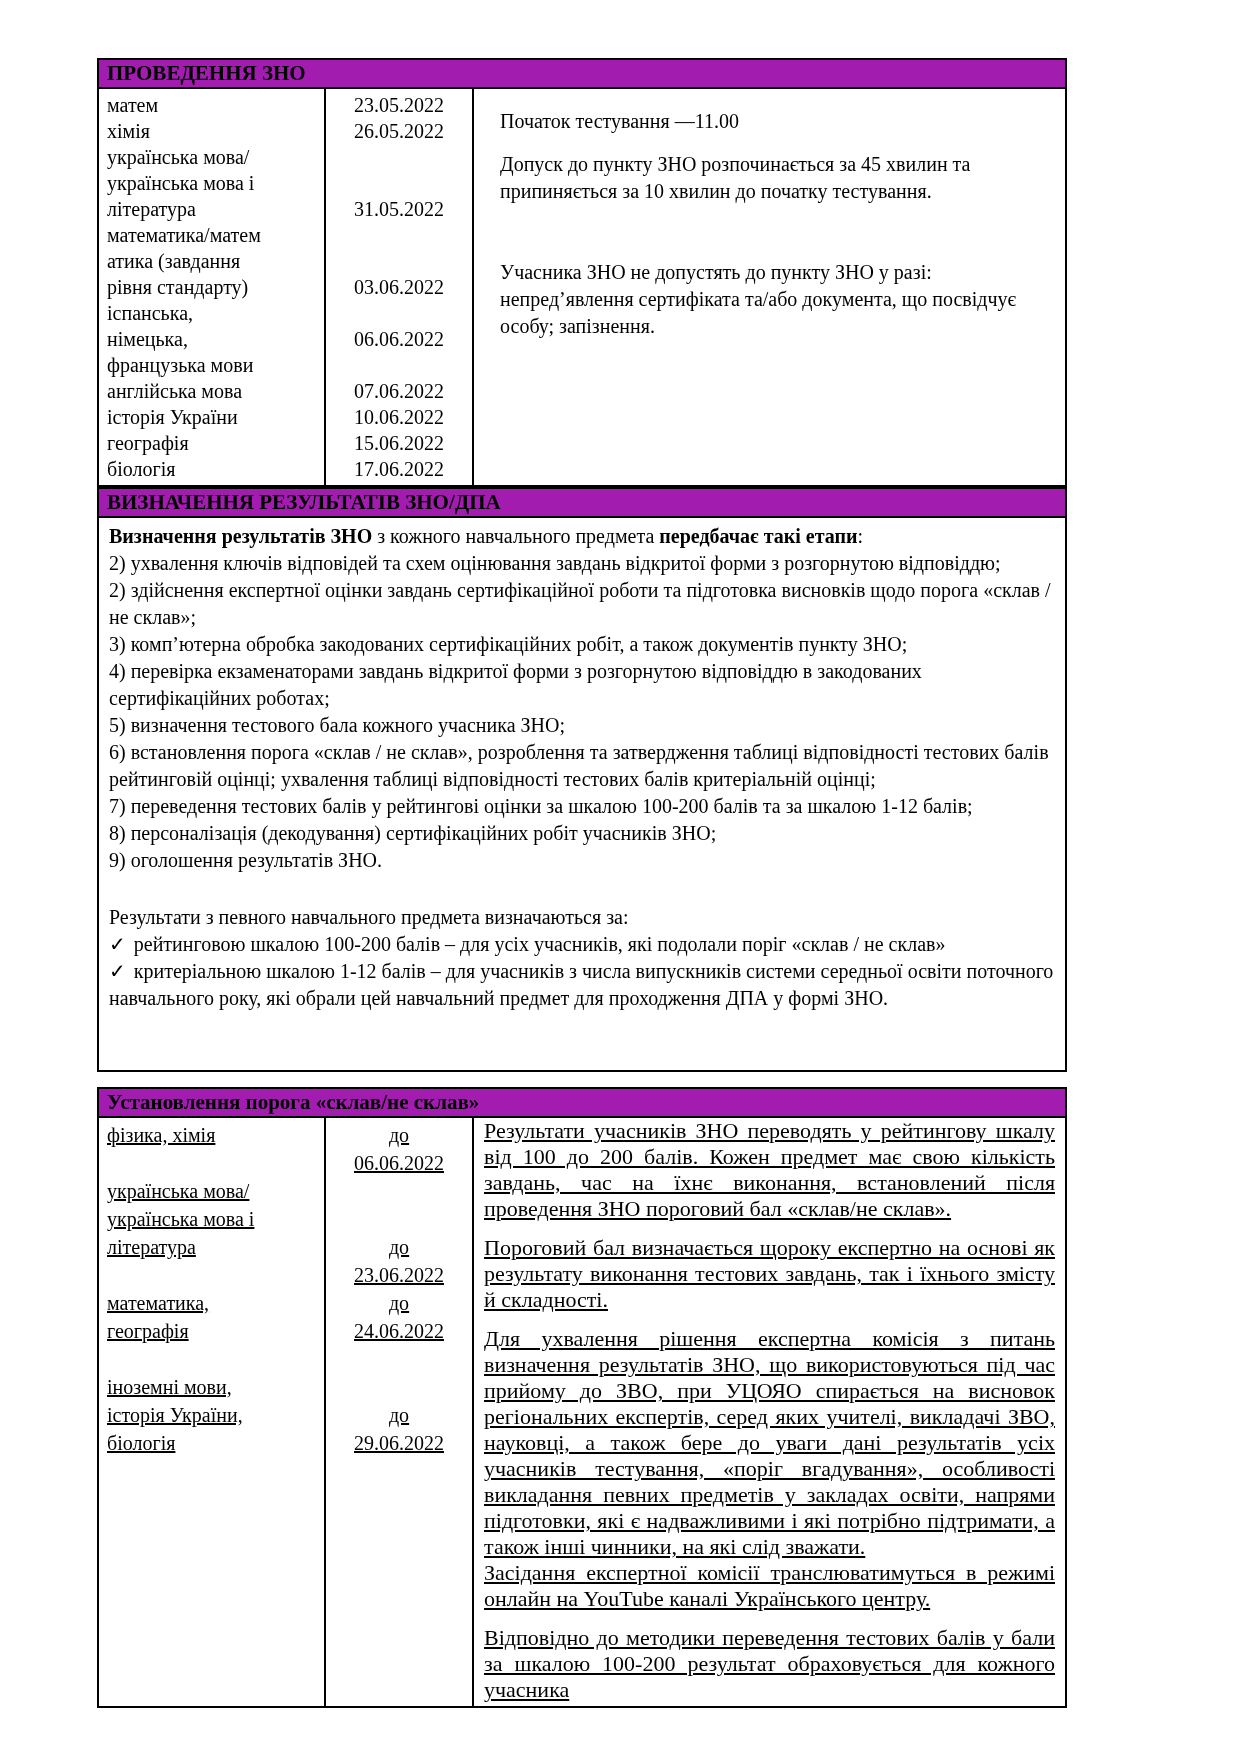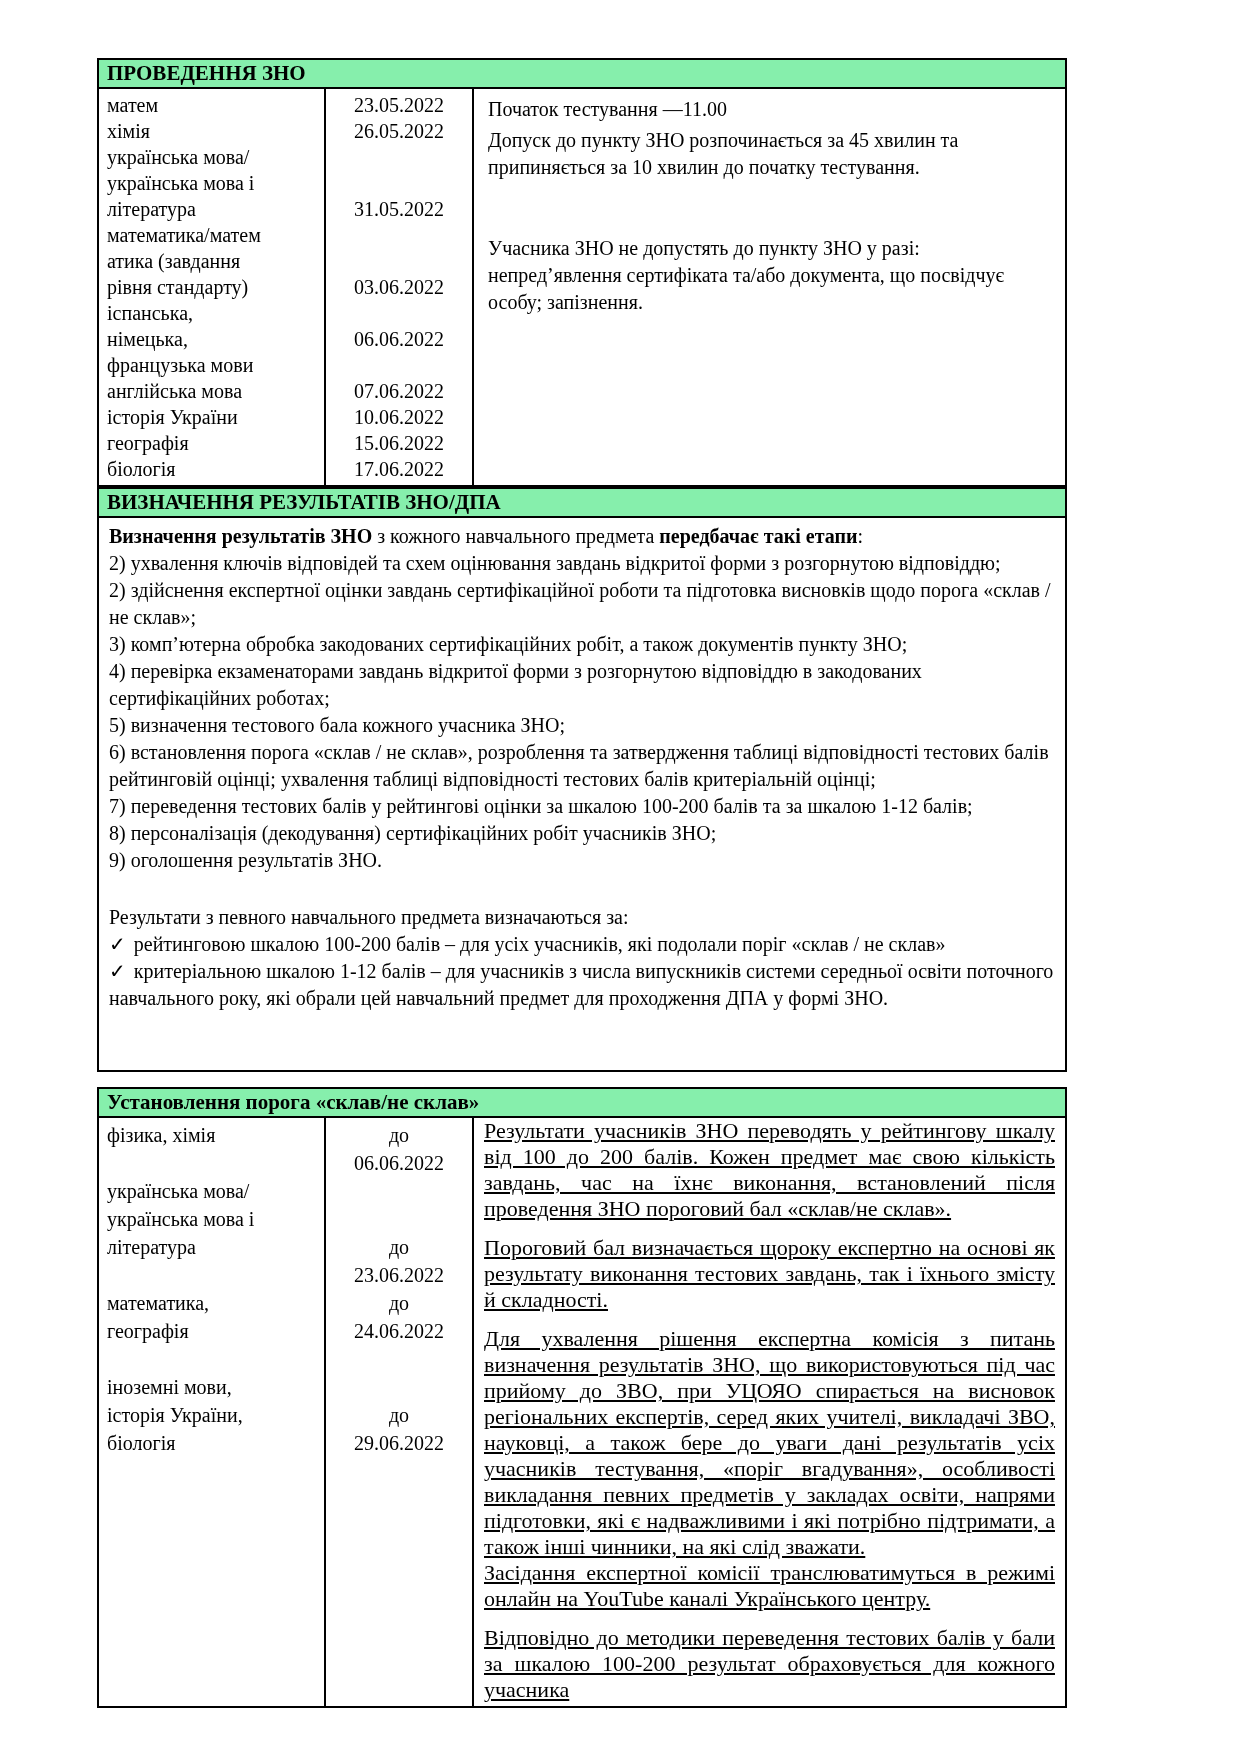--- a/index.html
+++ b/index.html
@@ -13,21 +13,21 @@
     color: #000;
     overflow: hidden;
   }
   .content {
     position: absolute;
     left: 97px;
     top: 58px;
     width: 970px;
   }
   .sec-header {
-    background: #86efac;
+    background: #a21caf;
     border: 2px solid #000;
     font-weight: 700;
     font-size: 21px;
     line-height: 25px;
     padding: 1px 8px;
   }
   .tbl {
     display: flex;
     border: 2px solid #000;
     border-top: none;
@@ -44,22 +44,22 @@
     padding: 3px 2px;
     text-align: center;
   }
   .col-info {
     flex: 1;
     padding: 3px 10px;
     font-size: 20px;
     line-height: 27px;
   }
   .t1-line { height: 26px; line-height: 26px; font-size: 20px; white-space: nowrap; overflow: visible; }
-  .t3-line { height: 28px; line-height: 28px; font-size: 20px; white-space: nowrap; overflow: visible; }
-  .info-para { margin: 4px; font-family: Liberation Serif, serif; }
+  .t3-line { height: 28px; line-height: 28px; font-size: 20px; white-space: nowrap; overflow: visible; text-decoration: underline; }
+  .info-para { margin: 16px; font-family: Liberation Serif, serif; }
   .info-para.gap-above { margin-top: 54px; }
 
   .sec2-body {
     border: 2px solid #000;
     border-top: none;
     min-height: 554px;
     padding: 5px 10px;
     font-size: 20px;
     line-height: 27px;
     text-align: left;

